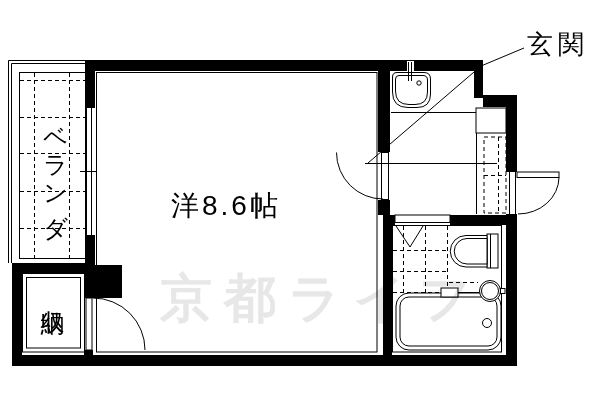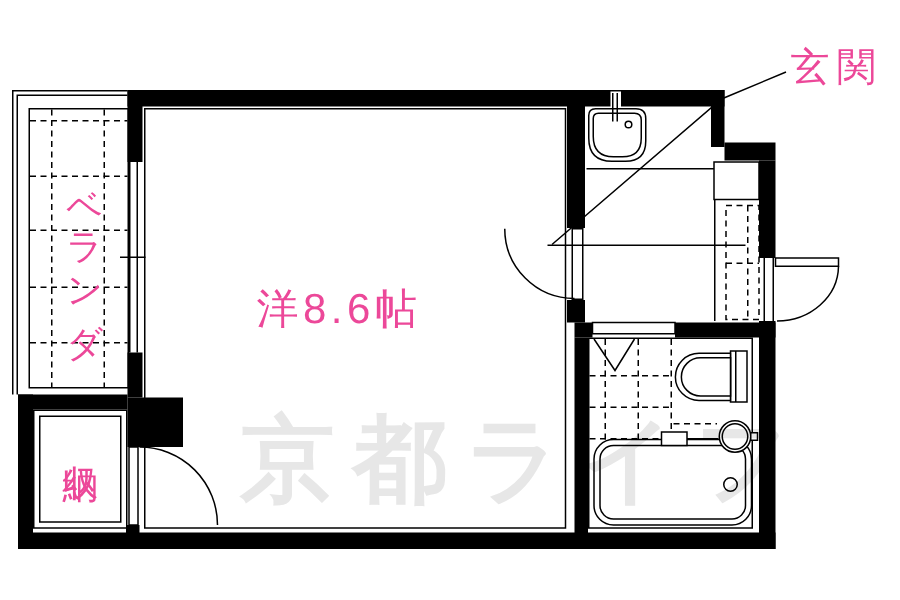--- a/index.html
+++ b/index.html
@@ -1,29 +1,29 @@
 <!DOCTYPE html>
 <html><head>
 <meta charset="utf-8">
 <style>
   html,body{margin:0;padding:0;background:#fff;}
   .stage{
     position:relative;width:600px;height:400px;background:#fff;overflow:hidden;
     font-family:"Liberation Sans",sans-serif;
   }
   .stage svg{position:absolute;left:0;top:0;z-index:1;}
-  .lbl{position:absolute;color:#ec4899;z-index:2;line-height:1.02;white-space:nowrap;}
+  .lbl{position:absolute;color:#000000;z-index:2;line-height:1.02;white-space:nowrap;}
   .lbl.vert{writing-mode:vertical-rl;text-orientation:upright;}
   .lbl-entrance{left:527px;top:31px;font-size:26px;letter-spacing:5px;}
   .lbl-room{left:171px;top:192px;font-size:28px;letter-spacing:3px;}
   .lbl-balcony{left:43px;top:110px;font-size:24px;letter-spacing:2px;}
   .lbl-storage{left:40px;top:291px;font-size:24px;letter-spacing:2px;}
   .watermark{
     position:absolute;left:160px;top:264px;z-index:3;
-    font-size:63px;font-weight:700;letter-spacing:12px;color:#e7e7e7;
+    font-size:52px;font-weight:700;letter-spacing:12px;color:#e7e7e7;
     mix-blend-mode:multiply;
   }
 </style>
 </head>
 <body>
 
 <div class="stage">
 
   <svg width="600" height="400" viewBox="0 0 600 400">
     <rect x="0" y="0" width="600" height="400" fill="#ffffff"></rect>

